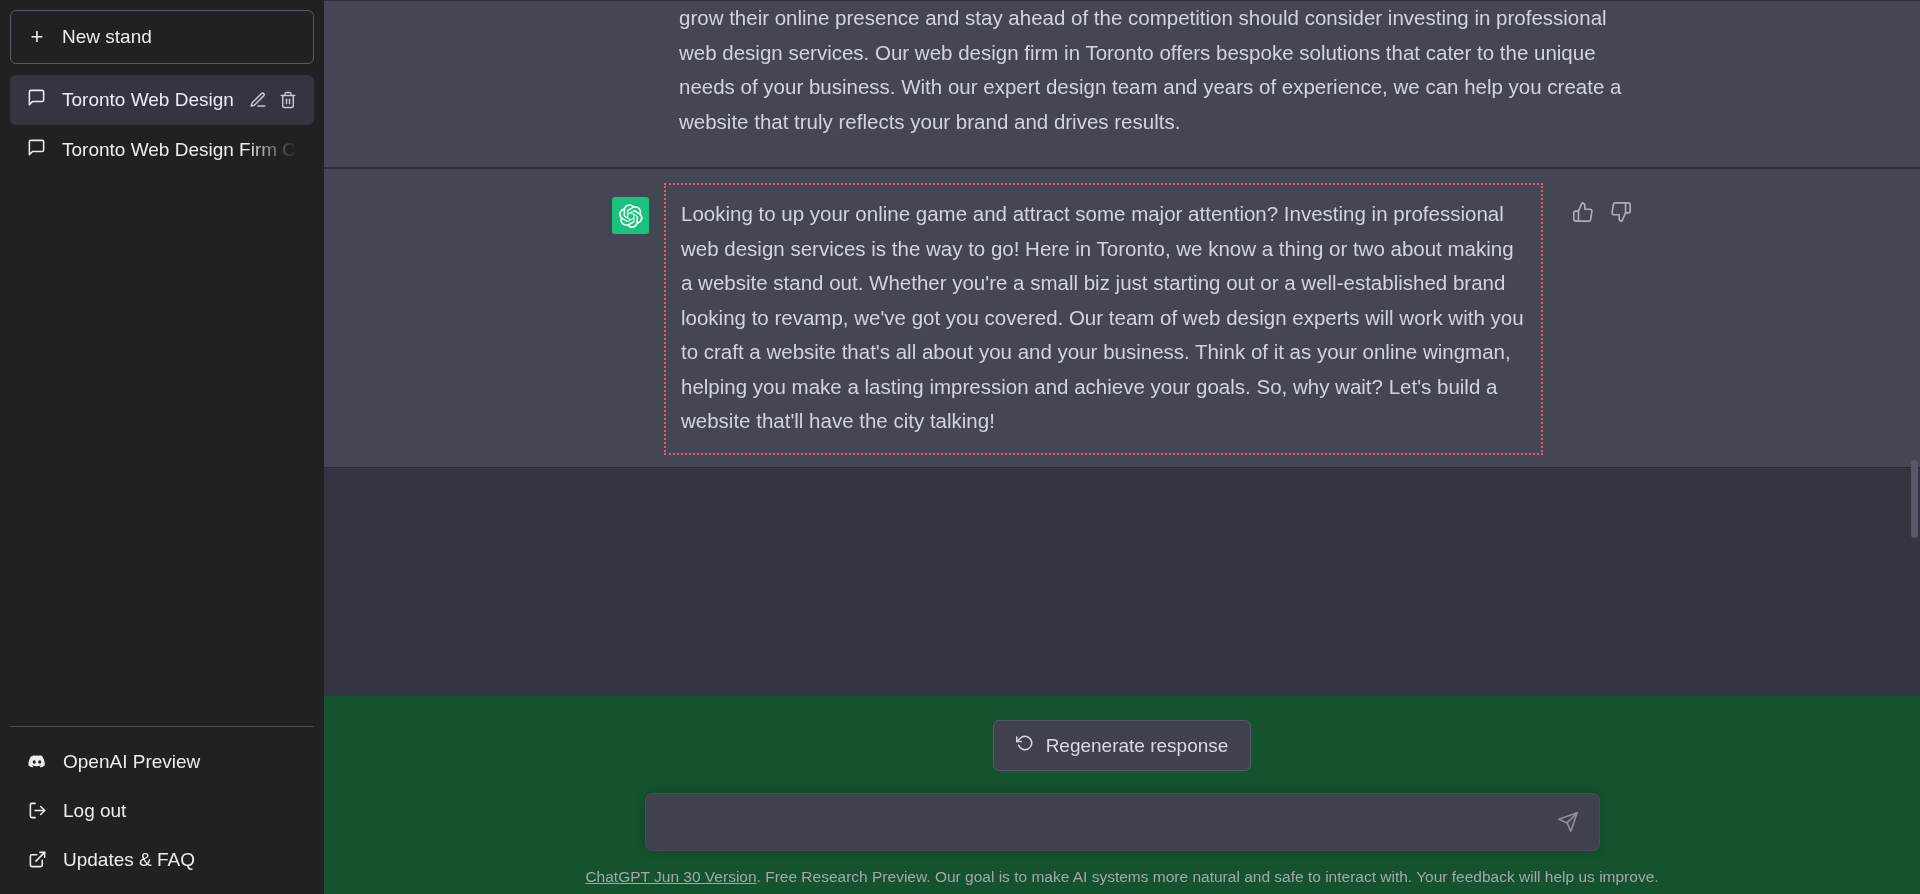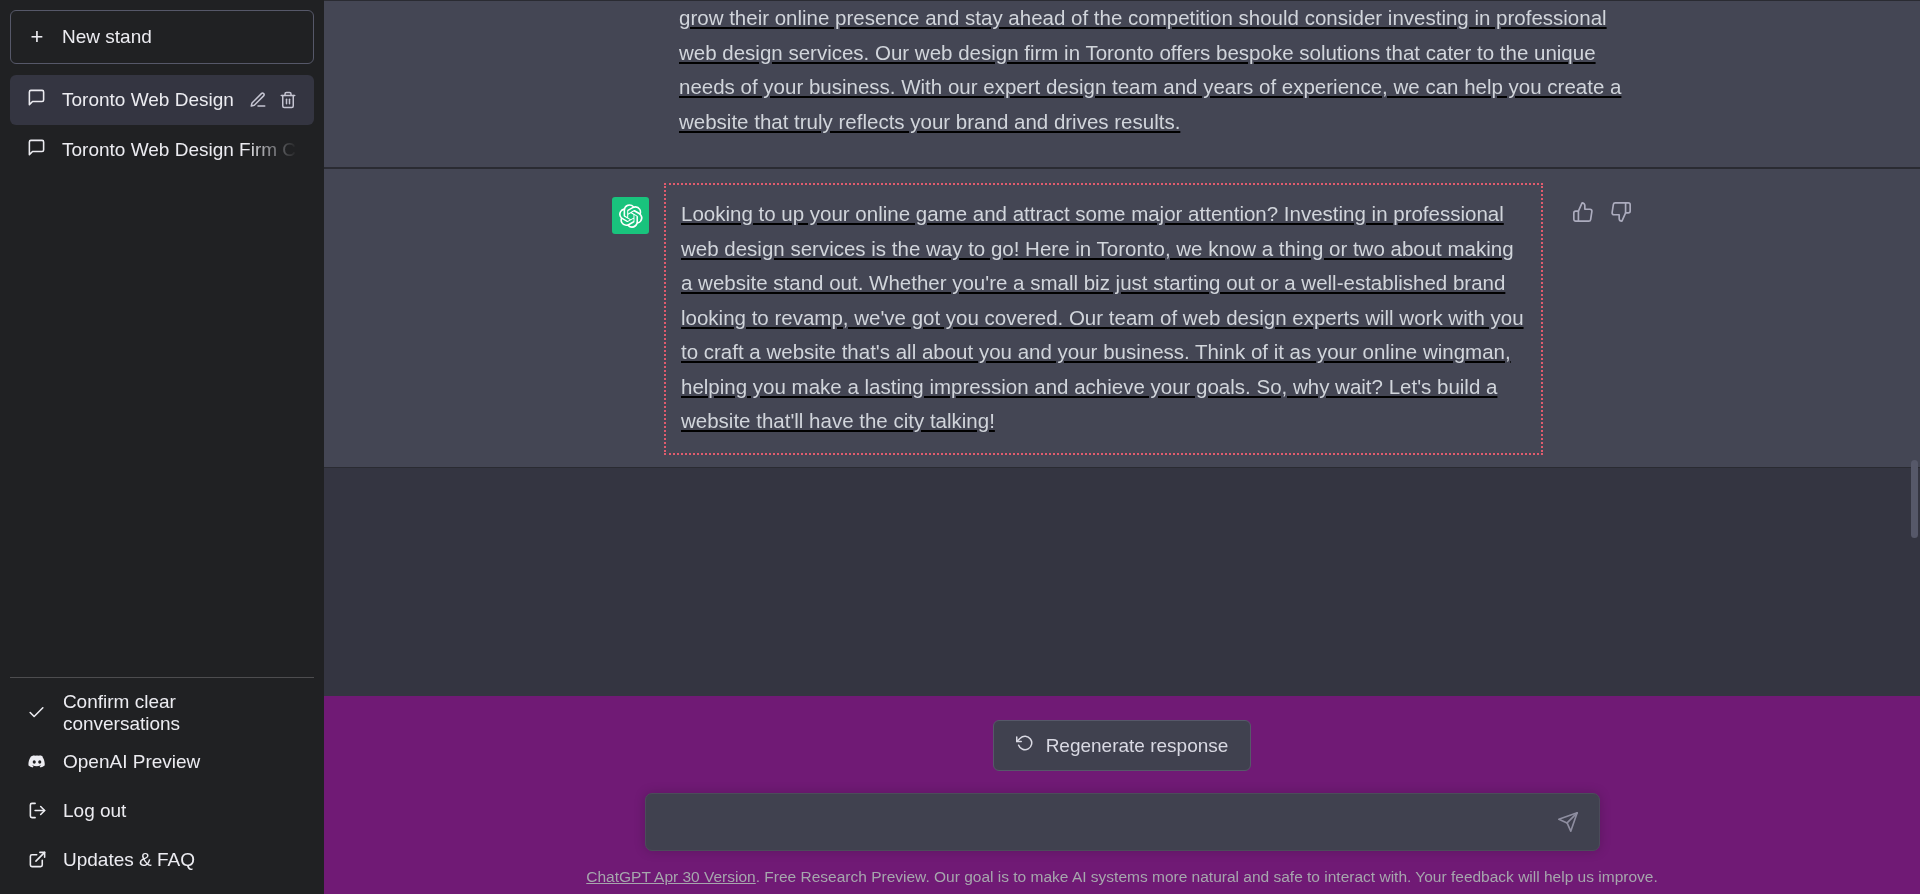--- a/index.html
+++ b/index.html
@@ -75,21 +75,21 @@
   
   .main {
     flex: 1; height: 894px;
     display: flex; flex-direction: column;
     position: relative;
     background: #343541;
     overflow: hidden;
   }
   .thread { flex: 1; overflow: hidden; position: relative; }
 
-  .msg { width: 100%; display: flex; justify-content: center; text-decoration: underline; }
+  .msg { width: 100%; display: flex; justify-content: center; }
   .msg-inner {
     width: 100%;
     max-width: 1020px;
     display: flex;
     gap: 30px;
     padding: 28px 0;
     position: relative;
   }
   .msg.assistant { background: #444654; border-top: 1px solid #2a2b32; border-bottom: 1px solid #2a2b32; }
   .msg.user { background: #343541; }
@@ -144,21 +144,21 @@
   .rate-actions svg { display: block; cursor: pointer; }
 
   
   .partial { padding-top: 0; }
   .partial .msg-inner { padding-top: 0; padding-bottom: 28px; }
 
   
   .bottom {
     flex-shrink: 0;
     padding-bottom: 8px;
-    background: #701a75;
+    background: #14532d;
   }
   .regen-row { display: flex; justify-content: center; padding-top: 24px; }
   .regen-btn {
     display: flex; align-items: center; gap: 12px;
     background: #40414f;
     border: 1px solid #565869;
     border-radius: 6px;
     color: #d9d9e3;
     font-size: 19px;
     padding: 13px 22px;
@@ -245,28 +245,20 @@
         </span>
         <span class="label">Toronto Web Design Firm CTA</span>
       </div>
 
     </div>
 
     <div class="sidebar-spacer"></div>
 
     <div class="sidebar-footer">
 
-      <div class="footer-item">
-        <span class="ic">
-          <svg width="19" height="19" viewBox="0 0 24 24" fill="none" stroke="#ececf1" stroke-width="2" stroke-linecap="round" stroke-linejoin="round">
-              <polyline points="20 6 9 17 4 12"></polyline>
-            </svg>
-        </span>
-        <span>Confirm clear conversations</span>
-      </div>
 
 
       <div class="footer-item">
         <span class="ic">
           <svg width="20" height="20" viewBox="0 0 24 24" fill="#ececf1">
               <path d="M19.3 5.3A16.5 16.5 0 0 0 15.2 4l-.2.4a15 15 0 0 0-6 0L8.8 4a16.5 16.5 0 0 0-4.1 1.3C2.2 9 1.5 12.6 1.8 16.1a16.6 16.6 0 0 0 5 2.5l1-1.6a10.8 10.8 0 0 1-1.7-.8l.4-.3a11.9 11.9 0 0 0 10 0l.4.3c-.5.3-1.1.6-1.7.8l1 1.6a16.6 16.6 0 0 0 5-2.5c.4-4-.7-7.6-2.9-10.8zM8.7 14c-1 0-1.8-.9-1.8-2s.8-2 1.8-2 1.8.9 1.8 2-.8 2-1.8 2zm6.6 0c-1 0-1.8-.9-1.8-2s.8-2 1.8-2 1.8.9 1.8 2-.8 2-1.8 2z"></path>
             </svg>
         </span>
         <span>OpenAI Preview</span>
       </div>
@@ -358,18 +350,18 @@
           <span class="send-btn">
             <svg width="22" height="22" viewBox="0 0 24 24" fill="none" stroke="#8e8ea0" stroke-width="1.8" stroke-linecap="round" stroke-linejoin="round">
                 <line x1="22" y1="2" x2="11" y2="13"></line>
                 <polygon points="22 2 15 22 11 13 2 9 22 2"></polygon>
               </svg>
           </span>
         </div>
       </div>
 
       <div class="footnote">
-        <a href="#">ChatGPT Apr 30 Version</a><span>. Free Research Preview. Our goal is to make AI systems more natural and safe to interact with. Your feedback will help us improve.</span>
+        <a href="#">ChatGPT Jun 30 Version</a><span>. Free Research Preview. Our goal is to make AI systems more natural and safe to interact with. Your feedback will help us improve.</span>
       </div>
 
     </div>
   </main>
 </div>
 
 </body></html>

